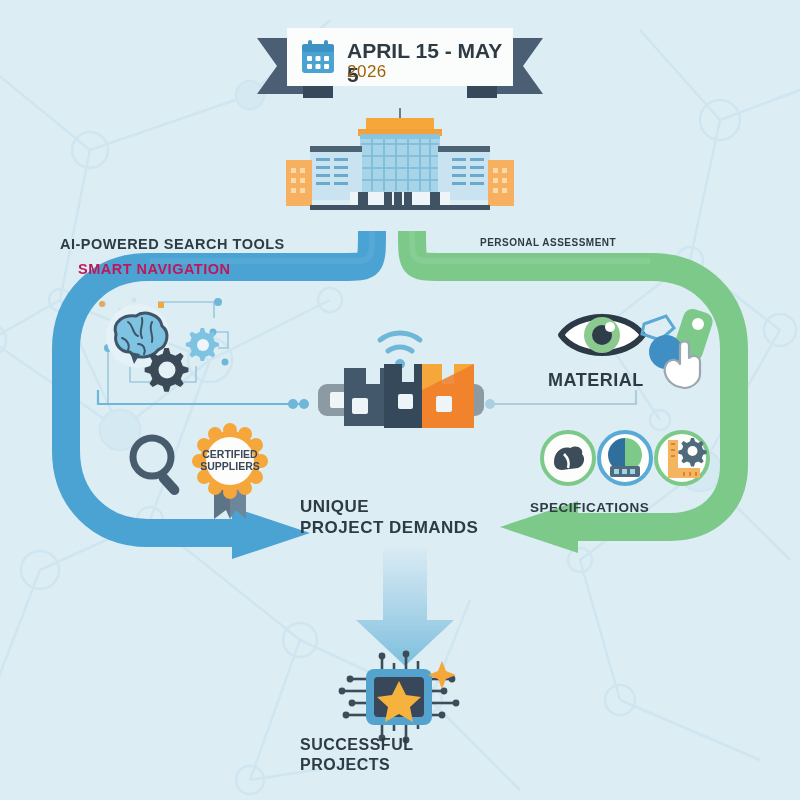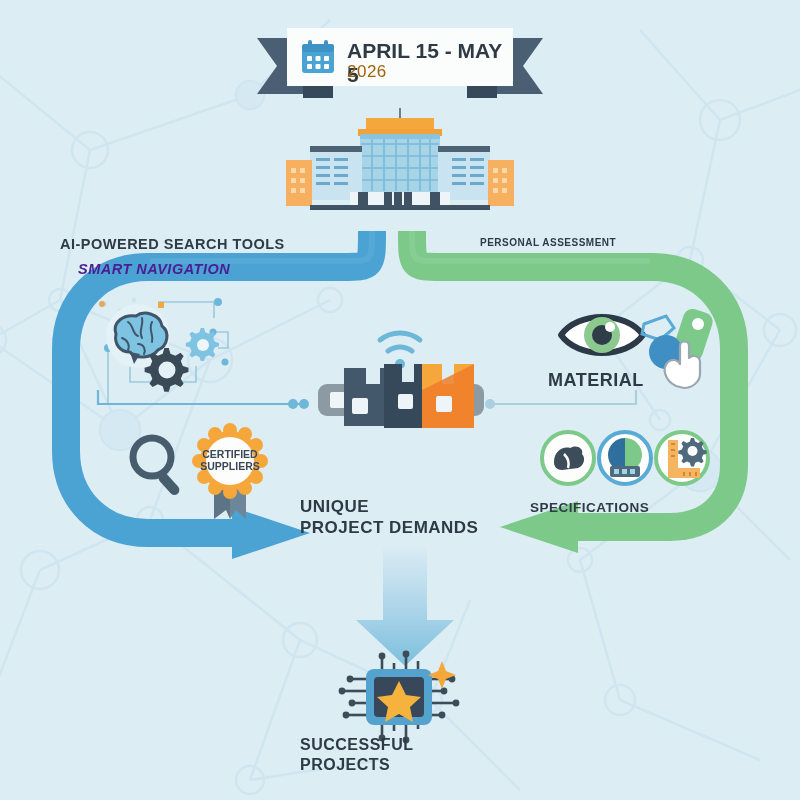--- a/index.html
+++ b/index.html
@@ -9,21 +9,21 @@
     background:#dcedf4;
     font-family:"Liberation Sans", sans-serif;
     position:relative;
   }
   #stage{position:absolute;inset:0;width:800px;height:800px;}
   .abs{position:absolute;}
   .lbl{
     font-weight:bold;color:#2e3b45;letter-spacing:.5px;
     text-align:left;line-height:1.12;white-space:pre-line;
   }
-  .lbl-white{color:#4c1d95;font-style:italic;}
+  .lbl-white{color:#be185d;}
   svg{display:block;overflow:visible;}
   #bg-net{position:absolute;inset:0;}
 </style>
 </head>
 <body>
 
 <div id="stage">
 
   <svg id="bg-net" width="800" height="800" viewBox="0 0 800 800">
     <g stroke="#cfe6f0" stroke-width="2.5" fill="none">

